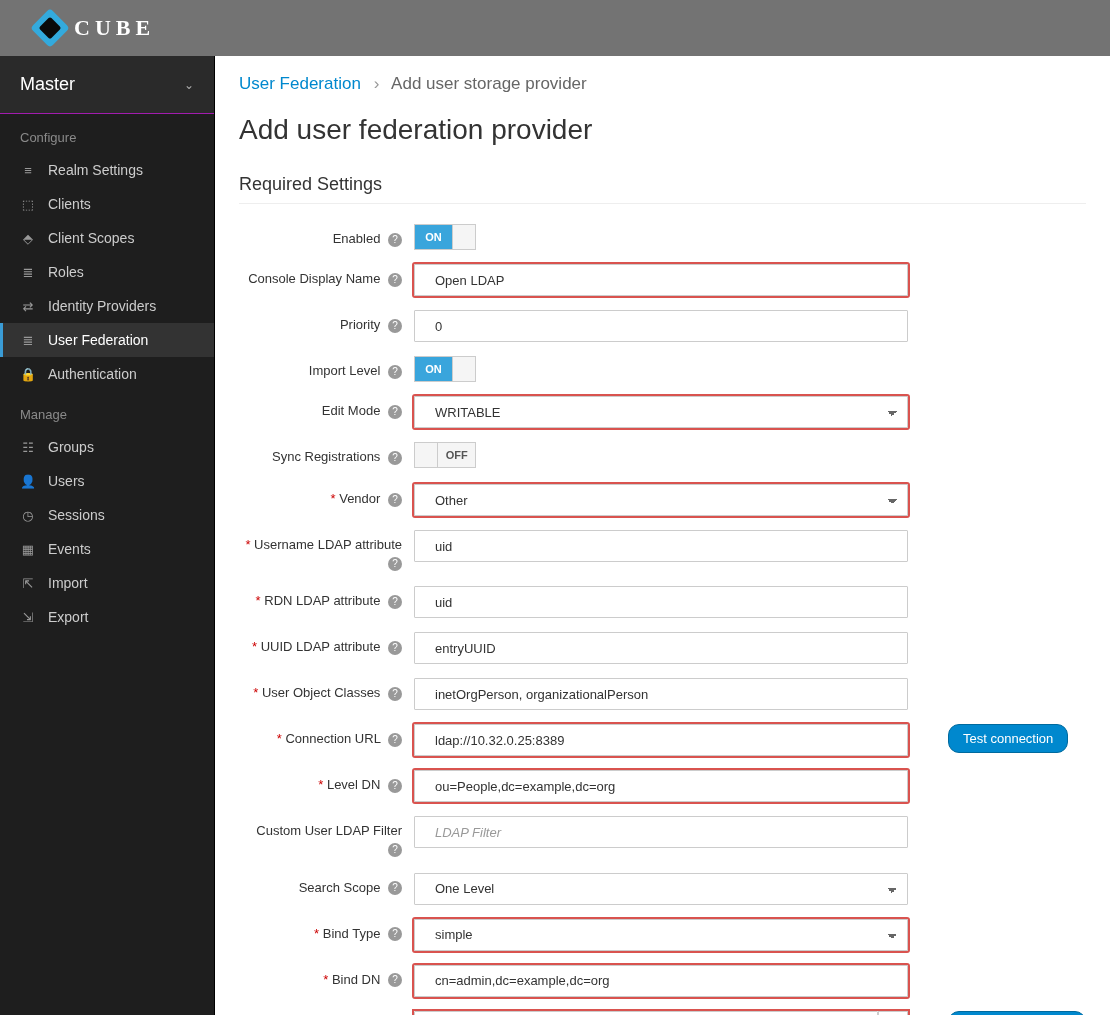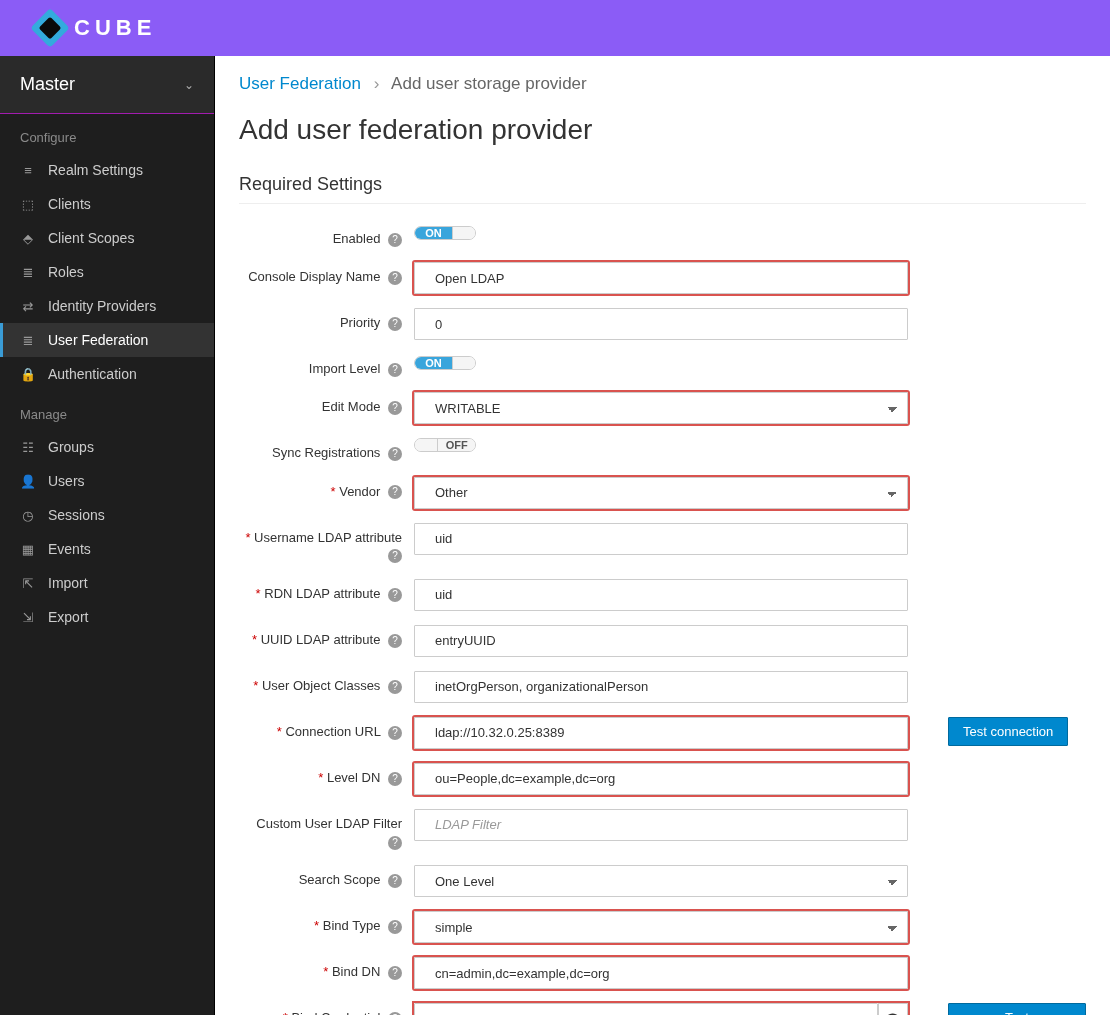--- a/index.html
+++ b/index.html
@@ -1,17 +1,17 @@
 <!DOCTYPE html>
 <html><head>
 <meta charset="utf-8">
 <style>
 * { box-sizing: border-box; margin: 0; padding: 0; }
 body { font-family: "Helvetica Neue", Helvetica, Arial, sans-serif; font-size: 14px; color: #333; background: #fff; width: 1110px; }
-.topbar { background: #8b5cf6; height: 56px; display: flex; align-items: center; padding-left: 36px; }
+.topbar { background: #737373; height: 56px; display: flex; align-items: center; padding-left: 36px; font-family: Liberation Serif, serif; }
 .logo-wrap { display: flex; align-items: center; gap: 10px; }
 .logo-diamond { width: 28px; height: 28px; transform: rotate(45deg); background: #33aadd; border-radius: 4px; position: relative; }
 .logo-diamond::after { content:""; position:absolute; inset:6px; background:#0a0a0a; border-radius:2px; }
 .brand { color: #fff; font-size: 22px; font-weight: 600; letter-spacing: 5px; }
 .layout { display: flex; }
 .sidebar { width: 215px; background: #1e1e1e; min-height: 959px; border-right: 1px solid #000; }
 .realm-sel { background: #2a2a2a; color: #fff; padding: 18px 20px; display:flex; justify-content:space-between; align-items:center; border-bottom: 1px solid #a21caf; }
 .realm-sel span:first-child { font-size:18px; }
 .chev { font-size: 12px; color:#aaa; }
 .sec-head { color: #8a8a8a; padding: 16px 20px 8px; font-size: 13px; }
@@ -29,27 +29,27 @@
 .flabel { width: 175px; text-align: right; padding-right: 12px; padding-top: 6px; color:#333; font-size:13px; line-height:1.4; }
 .required { color: #c00; }
 .help-q { display:inline-block; width:14px; height:14px; border-radius:50%; background:#999; color:#fff; font-size:10px; line-height:14px; text-align:center; margin-left:4px; vertical-align:middle; }
 .fcontrol { width: 494px; }
 .fextra { margin-left: 40px; }
 input[type=text], input[type=password], select { width:100%; height:32px; padding: 0 20px; border:1px solid #ccc; background:#fff; font-size:13px; color:#333; border-radius:1px; }
 input::placeholder { color:#999; font-style: italic; }
 select { appearance: none; background-image: linear-gradient(45deg, transparent 50%, #666 50%), linear-gradient(135deg, #666 50%, transparent 50%); background-position: calc(100% - 15px) 14px, calc(100% - 10px) 14px; background-size: 5px 5px; background-repeat: no-repeat; }
 .hl-selected { background-color: #e3eefa; }
 .hl-border { outline: 2px solid #d9534f; outline-offset: 0px; }
-.toggle { display:inline-flex; width:62px; height:14px; border:1px solid #ccc; border-radius:10px; overflow:hidden; cursor:pointer; }
+.toggle { display:inline-flex; width:62px; height:26px; border:1px solid #ccc; border-radius:0; overflow:hidden; cursor:pointer; }
 .toggle .on, .toggle .off, .toggle .knob { height:100%; display:flex; align-items:center; justify-content:center; font-size:11px; font-weight:600; }
 .toggle.is-on .on { background:#39a5dc; color:#fff; width: 38px; }
 .toggle.is-on .knob { background:#f5f5f5; width:24px; border-left:1px solid #ccc; }
 .toggle.is-off .knob { background:#f5f5f5; width:24px; border-right:1px solid #ccc; }
 .toggle.is-off .off { background:#f5f5f5; color:#555; width:38px; }
-.btn { display:inline-block; background:#0088ce; color:#fff; border:1px solid #006a9e; padding: 6px 14px; font-size:13px; cursor:pointer; border-radius:1px; }
+.btn { display:inline-block; background:#0088ce; color:#fff; border:1px solid #006a9e; padding: 6px 14px; font-size:13px; cursor:pointer; border-radius:11px; }
 .eye-addon { display:flex; }
 .eye-addon input { flex:1; border-right:none; }
 .eye-btn { width:30px; border:1px solid #ccc; display:flex; align-items:center; justify-content:center; background:#fff; cursor:pointer; }
 </style>
 </head>
 <body>
 
 <div class="topbar">
   <div class="logo-wrap">
     <div class="logo-diamond"></div>

